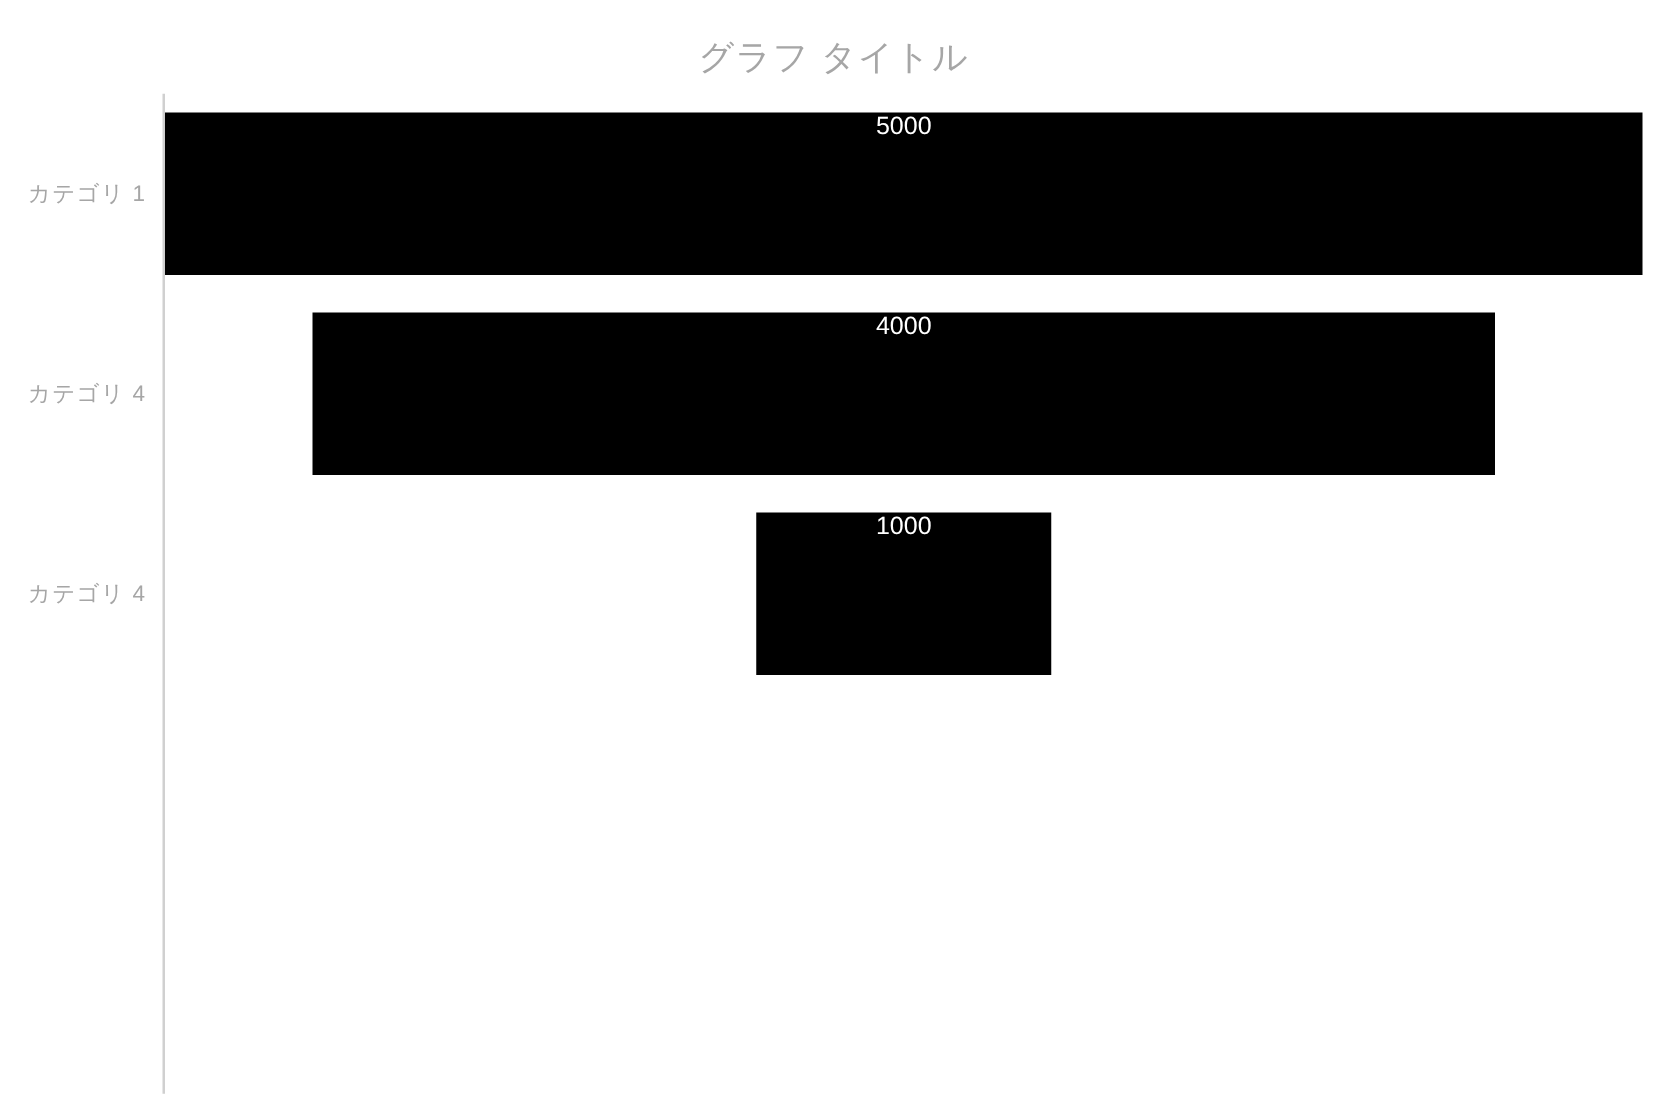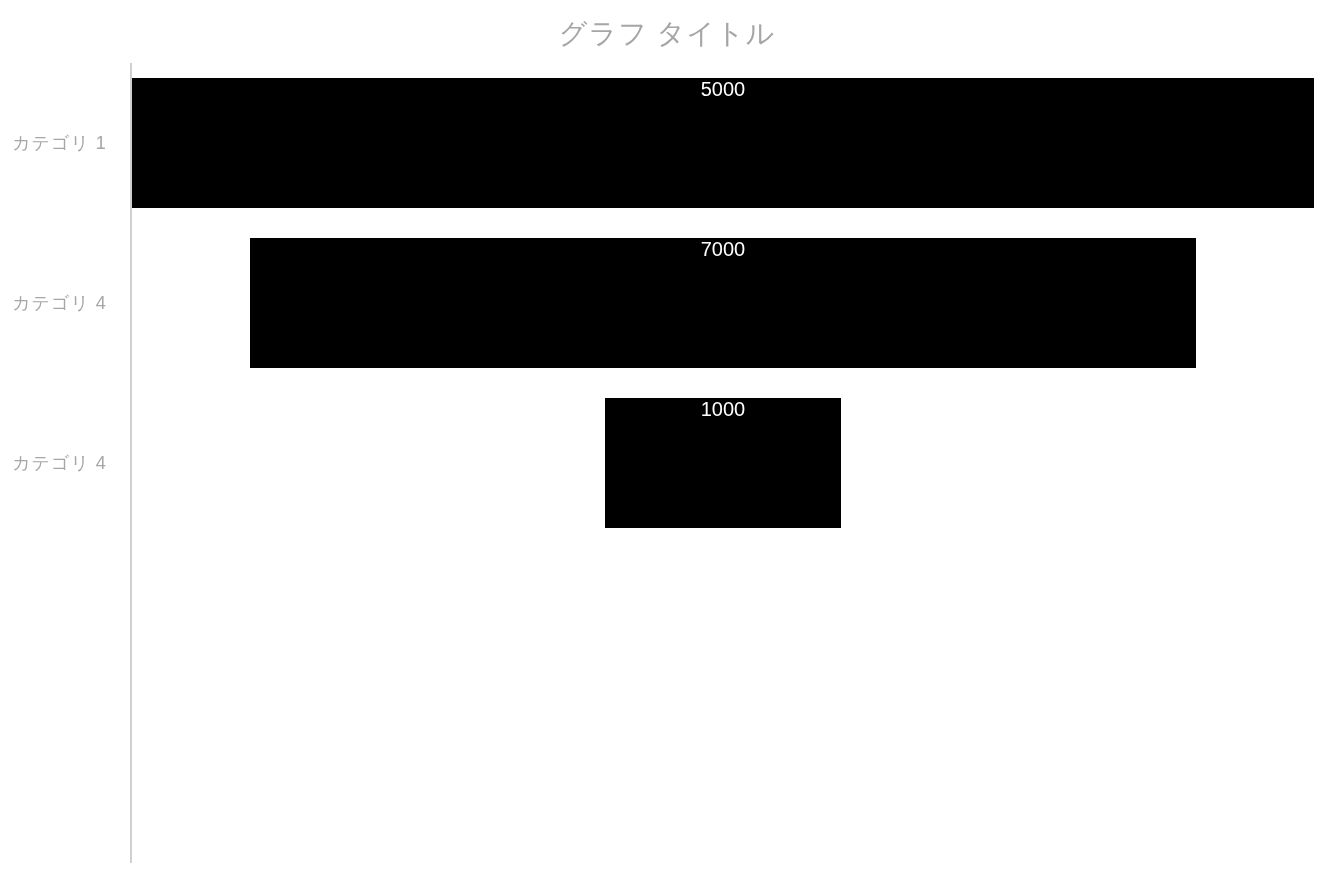--- a/index.html
+++ b/index.html
@@ -11,21 +11,21 @@
       font-family: -apple-system, BlinkMacSystemFont, "Segoe UI", "Hiragino Sans", "Hiragino Kaku Gothic ProN", "Yu Gothic", Meiryo, sans-serif;
       background: #ffffff;
       width: 1334px;
       height: 890px;
       position: relative;
     }
     .chart-container {
       position: relative;
       width: 100%;
       height: 100%;
-      padding-top: 15px;
+      padding-top: 27px;
     }
     .chart-title {
       text-align: center;
       font-size: 28px;
       color: #a6a6a6;
       font-weight: 400;
       margin-bottom: 10px;
       letter-spacing: 1px;
     }
     .plot-area {
@@ -38,21 +38,21 @@
     .funnel-row {
       position: relative;
       display: flex;
       align-items: center;
       height: 160px;
     }
     .category-label {
       position: absolute;
       left: -130px;
       width: 115px;
-      text-align: center;
+      text-align: right;
       font-size: 18px;
       color: #a6a6a6;
       font-weight: 400;
       letter-spacing: 1px;
     }
     .bar-wrapper {
       position: relative;
       width: 100%;
       height: 130px;
       display: flex;
@@ -83,21 +83,21 @@
       <div class="bar-wrapper">
         <div class="bar" style="width:100%">
           <span class="bar-value">5000</span>
         </div>
       </div>
     </div>
     <div class="funnel-row">
       <div class="category-label">カテゴリ 4</div>
       <div class="bar-wrapper">
         <div class="bar" style="width:80%">
-          <span class="bar-value">7000</span>
+          <span class="bar-value">4000</span>
         </div>
       </div>
     </div>
     <div class="funnel-row">
       <div class="category-label">カテゴリ 4</div>
       <div class="bar-wrapper">
         <div class="bar" style="width:20%">
           <span class="bar-value">1000</span>
         </div>
       </div>

